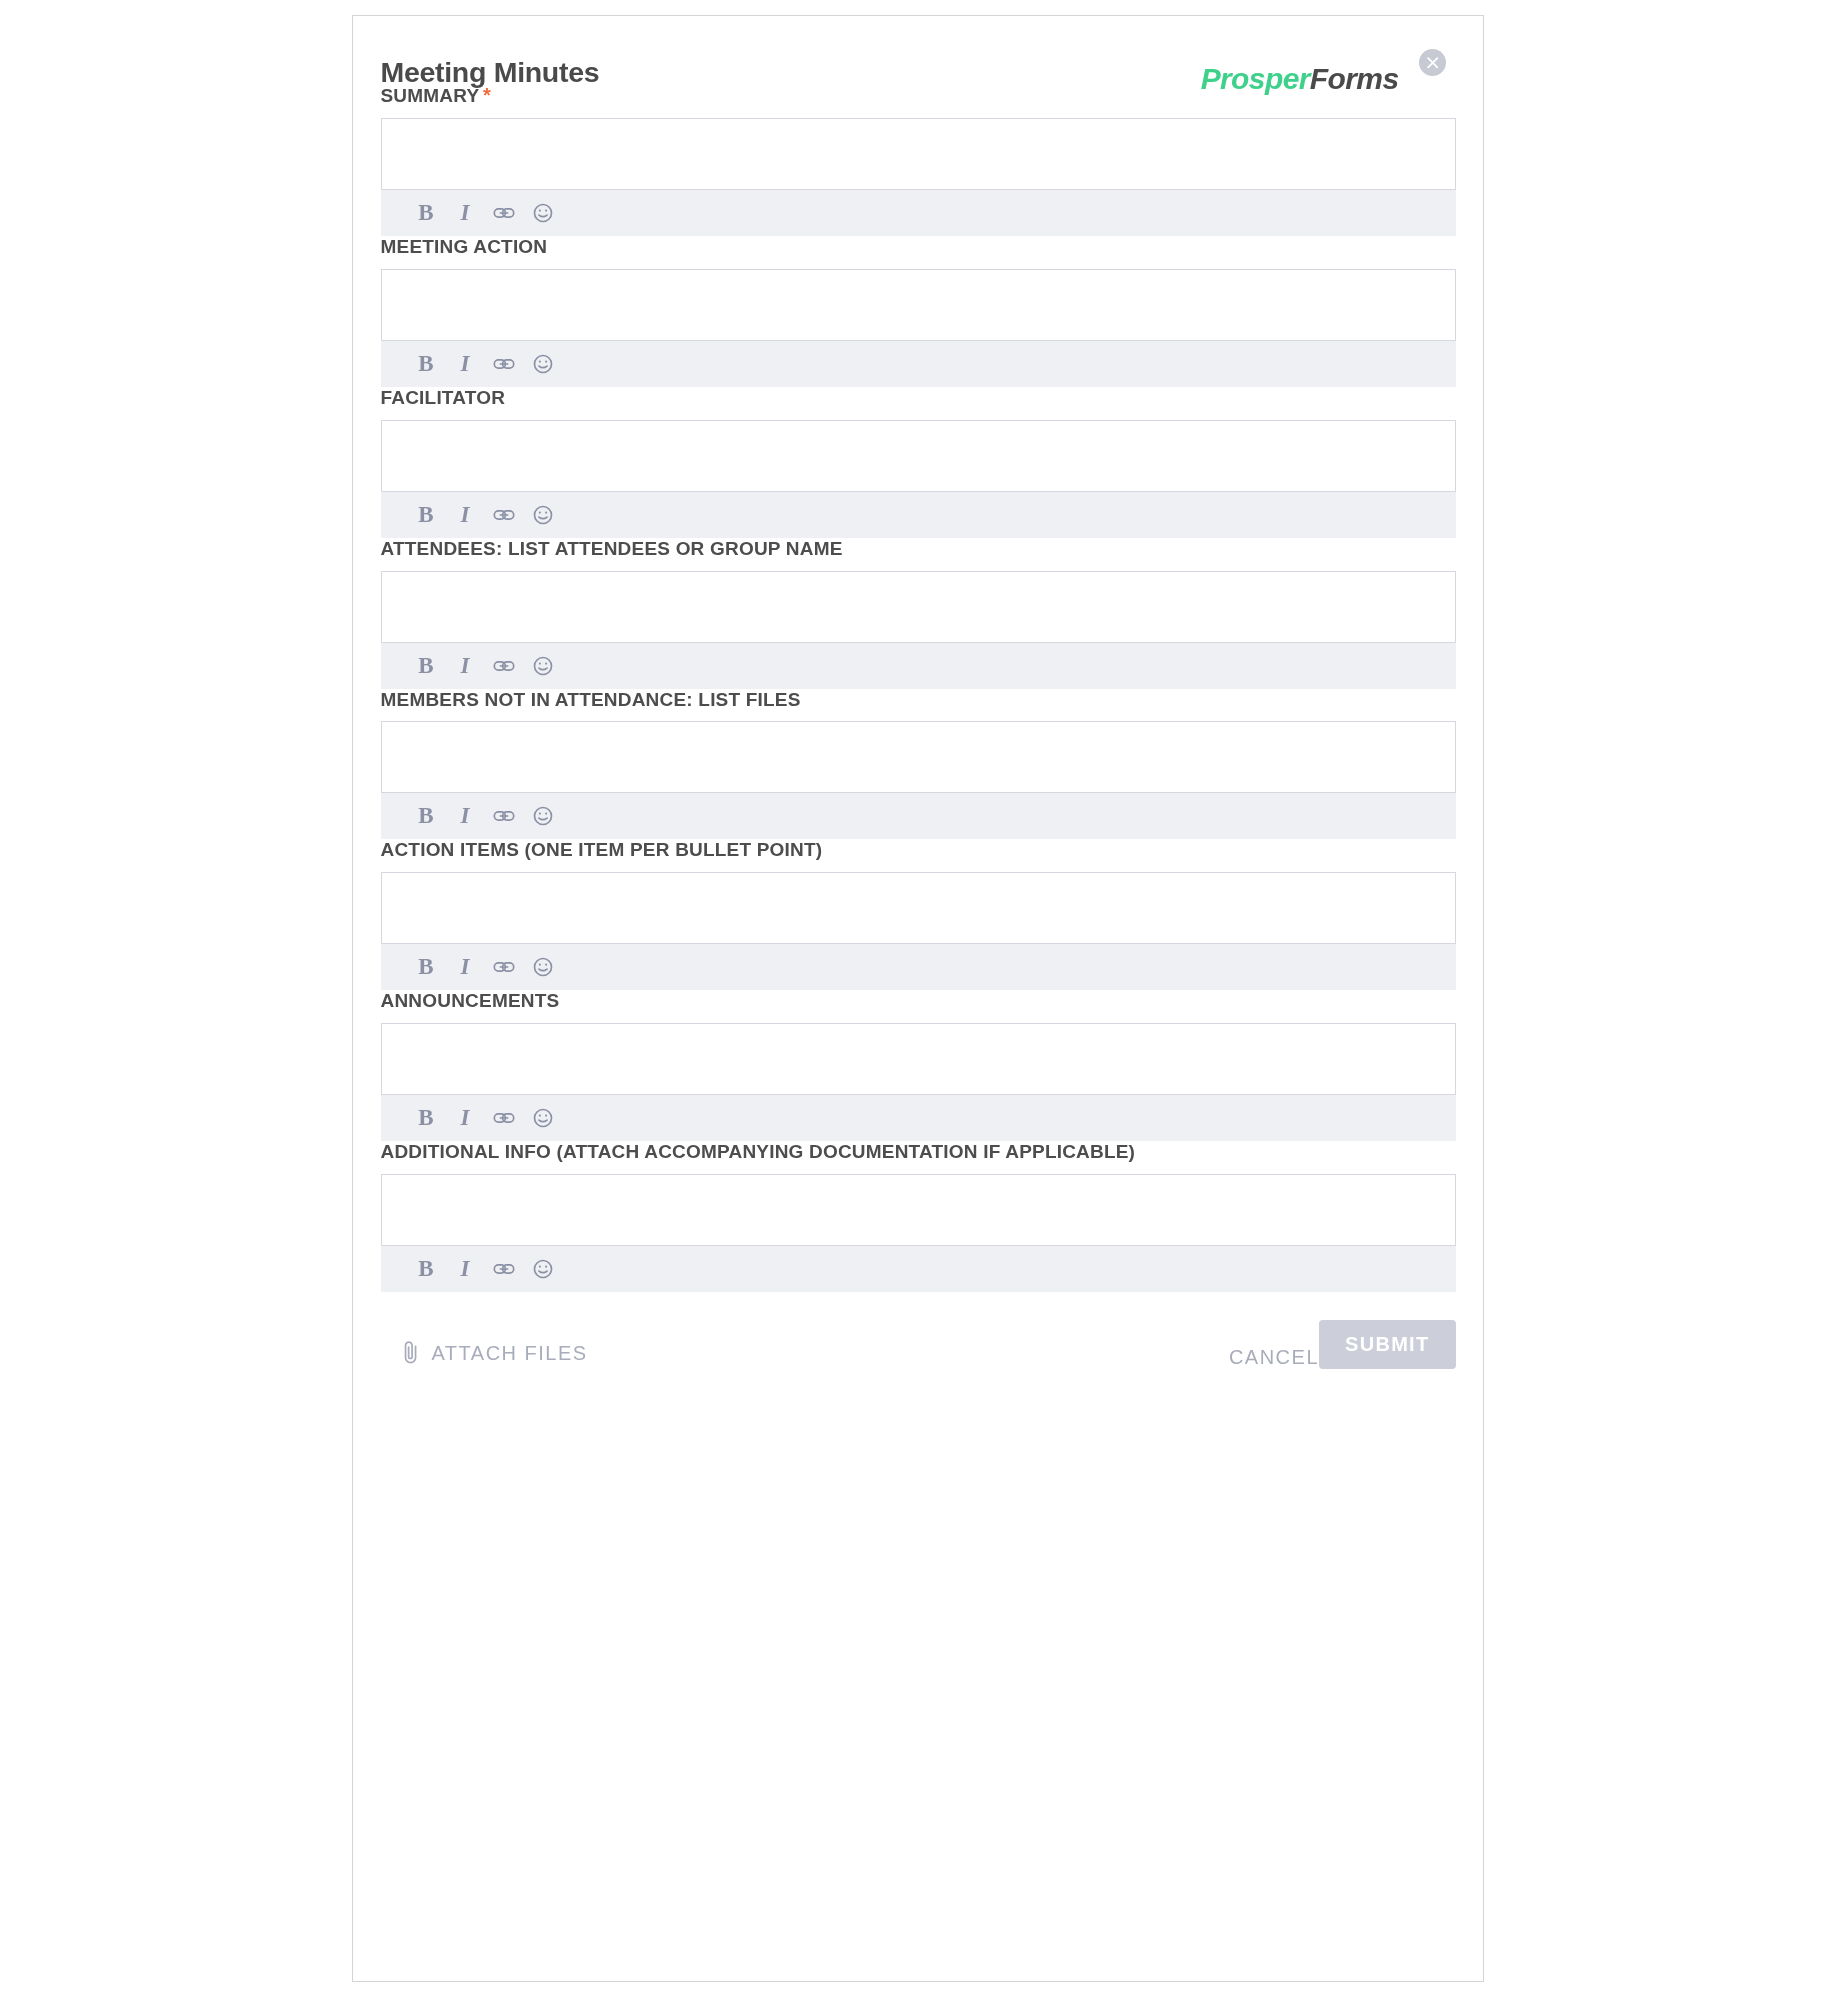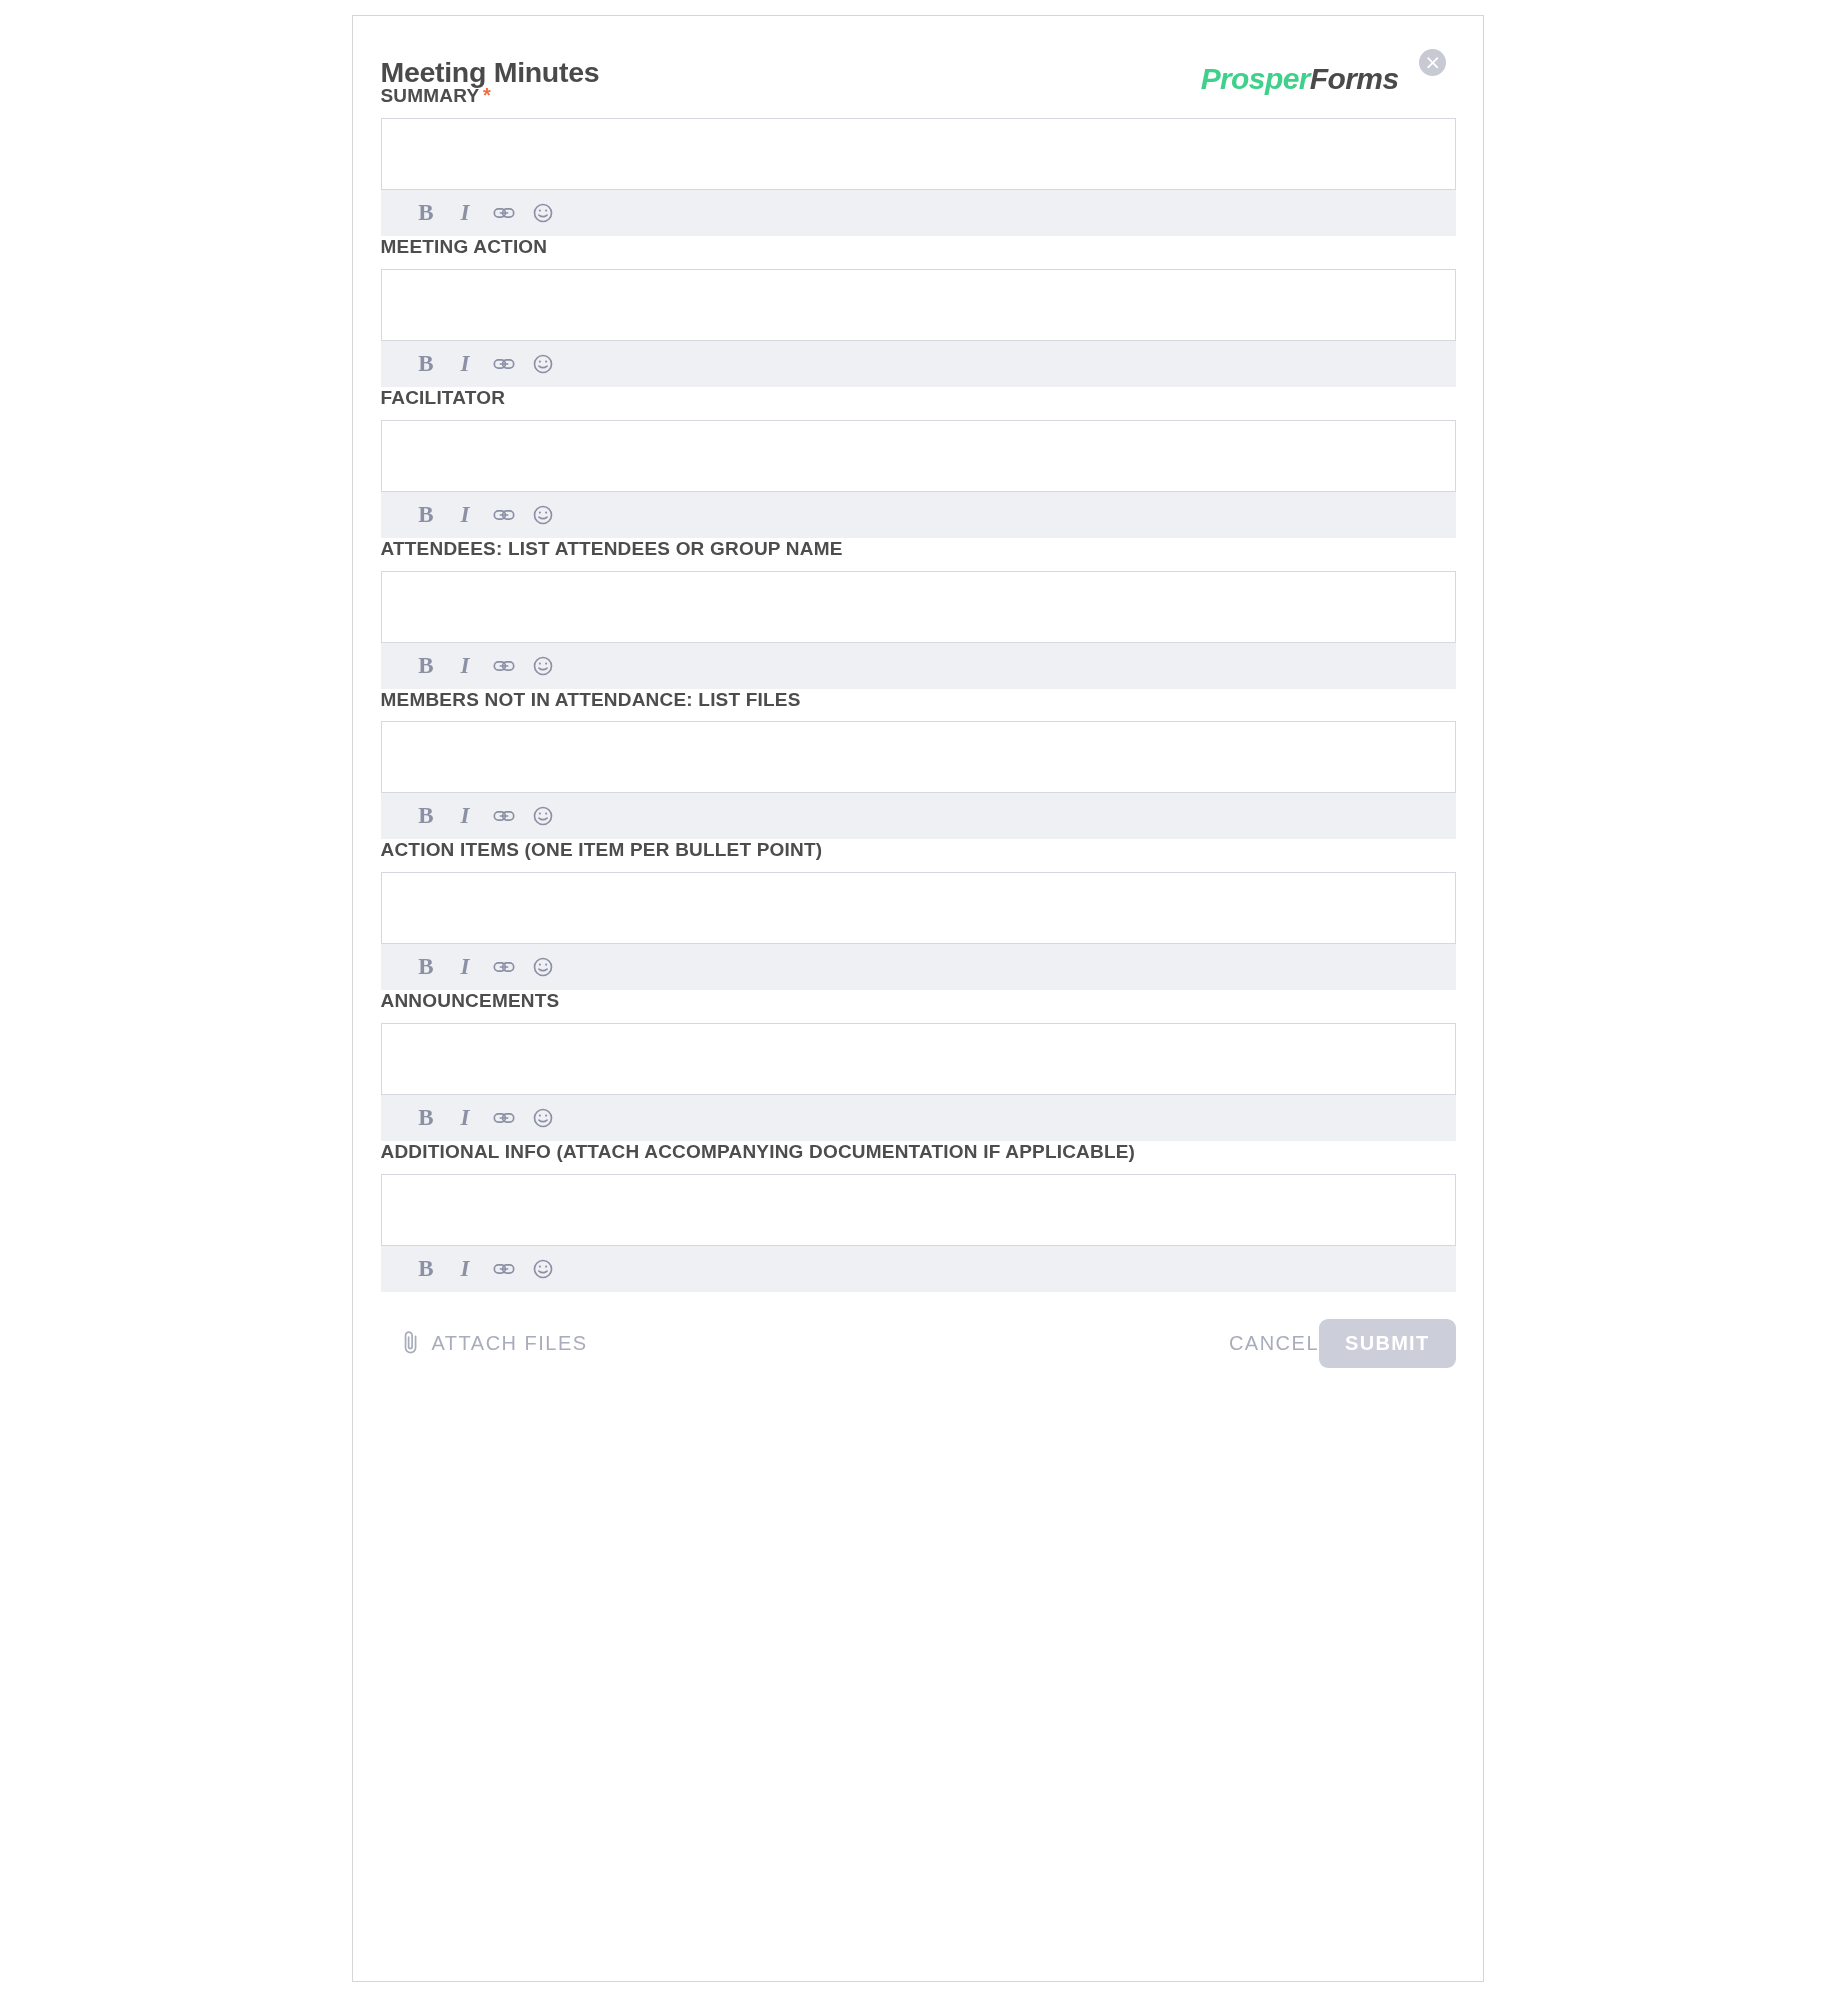--- a/index.html
+++ b/index.html
@@ -149,21 +149,21 @@
 
   .filesize-note {
     font-size: 18.4px;
     color: #a9acbb;
     margin-bottom: 40px;
     line-height: 1.3;
   }
 
   .actions {
     display: flex;
-    align-items: center;
+    align-items: flex-end;
     height: 51px;
   }
 
   .attach {
     display: flex;
     align-items: center;
     cursor: pointer;
     margin-left: 20px;
   }
   .attach-label {
@@ -182,21 +182,21 @@
     cursor: pointer;
   }
 
   .submit-btn {
     background: #ccced9;
     color: #ffffff;
     font-size: 20px;
     font-weight: bold;
     letter-spacing: 1.3px;
     border: 0;
-    border-radius: 9px;
+    border-radius: 4px;
     padding: 13px 26px;
     cursor: default;
     font-family: "Liberation Sans", sans-serif;
   }
 </style>
 </head>
 <body>
 
 <div id="modal">
   <div class="inner">

